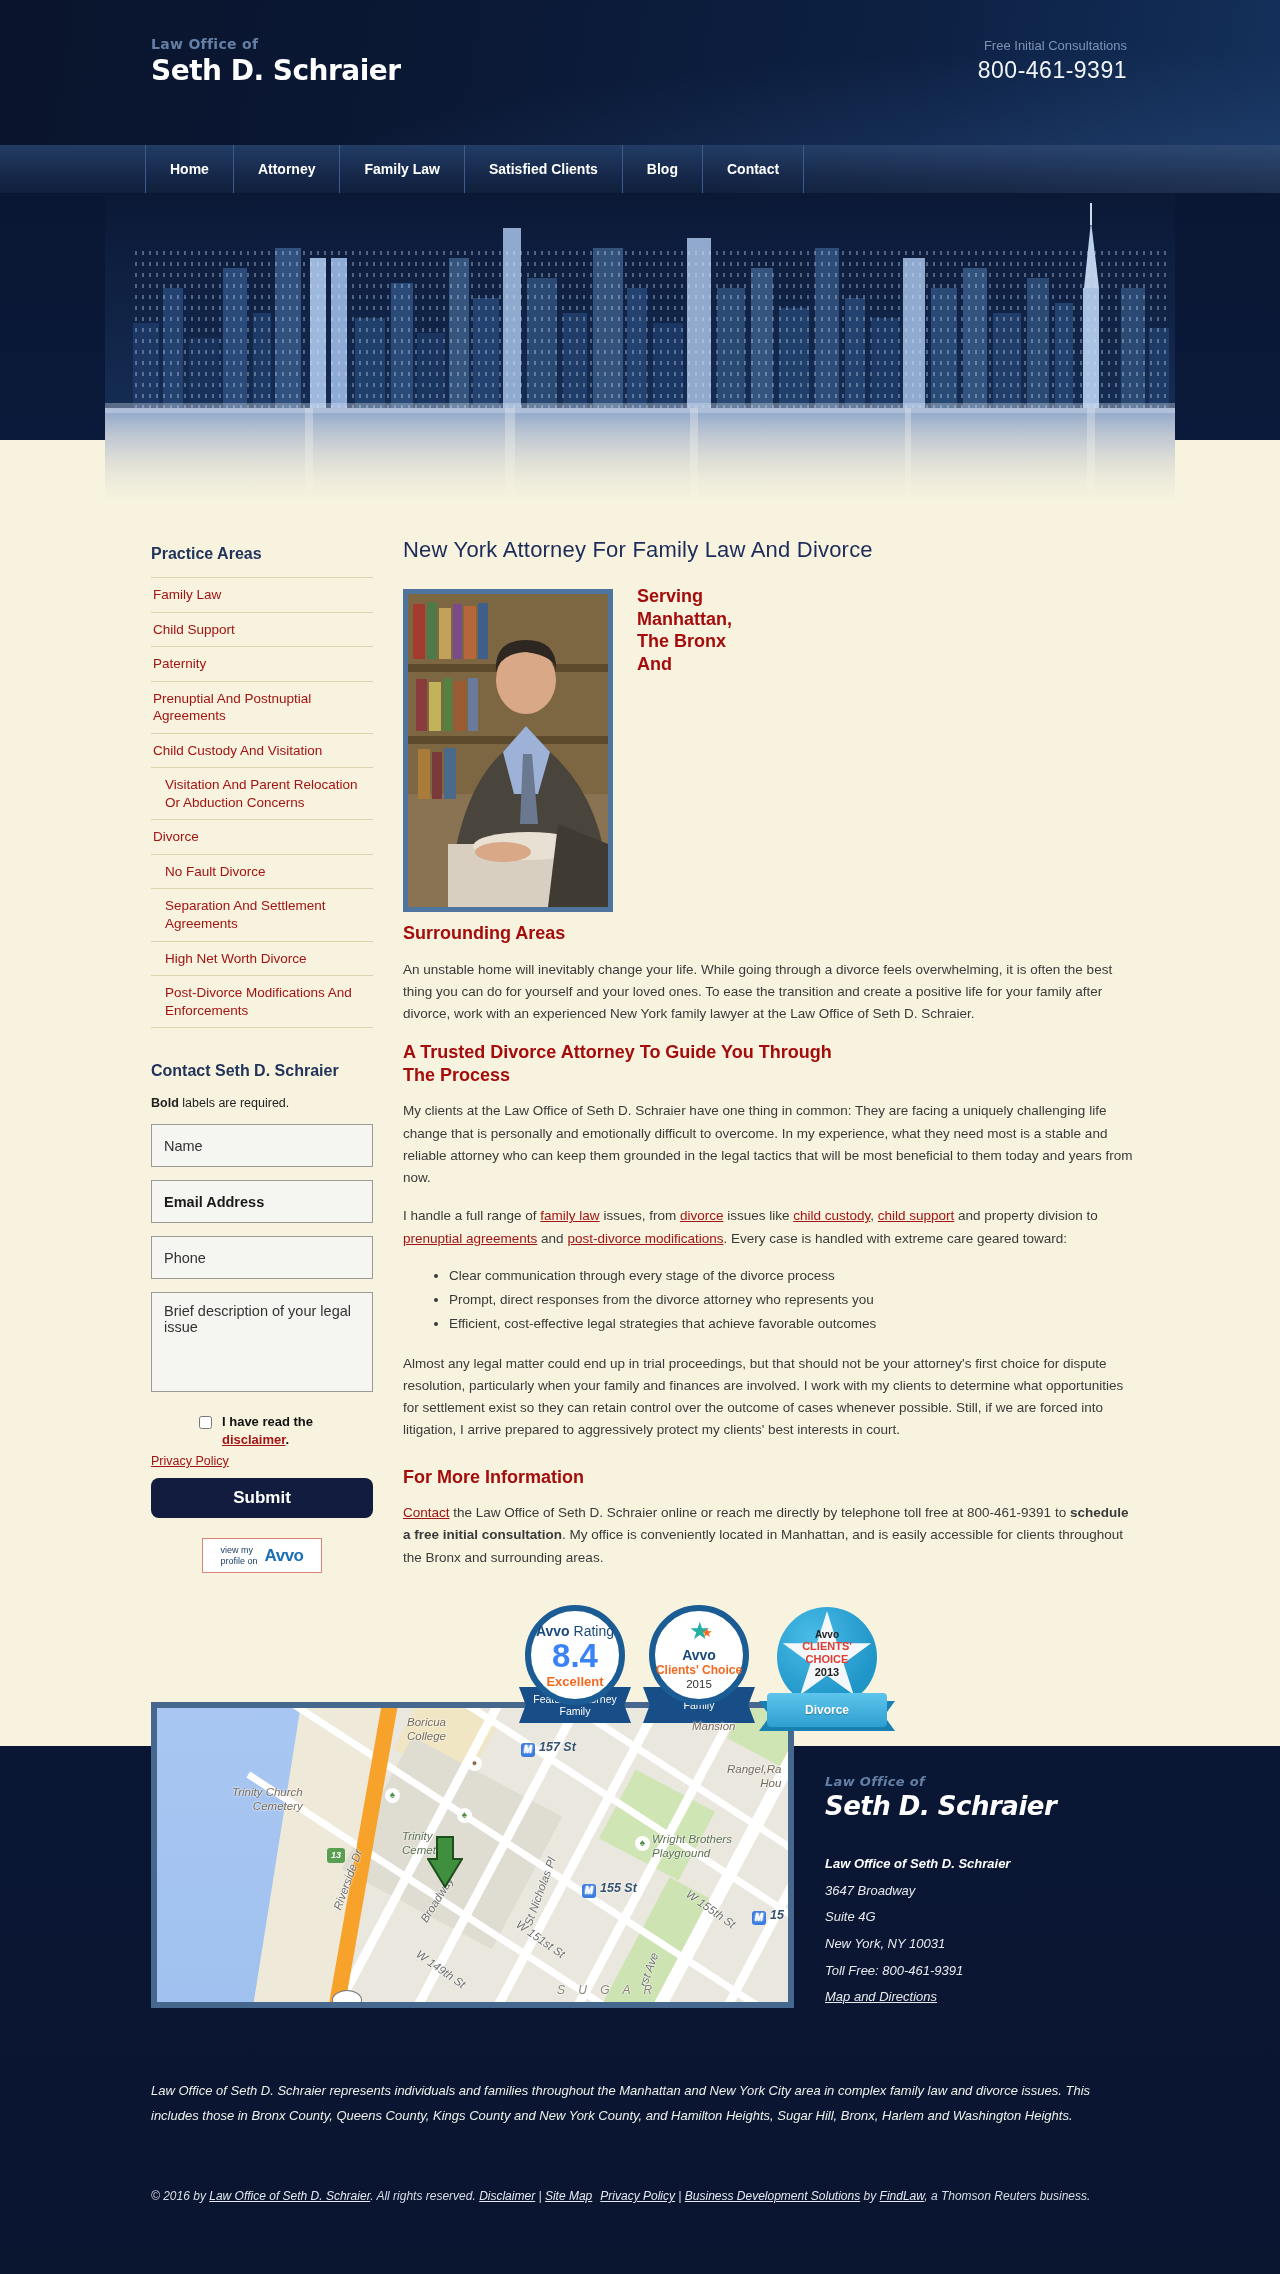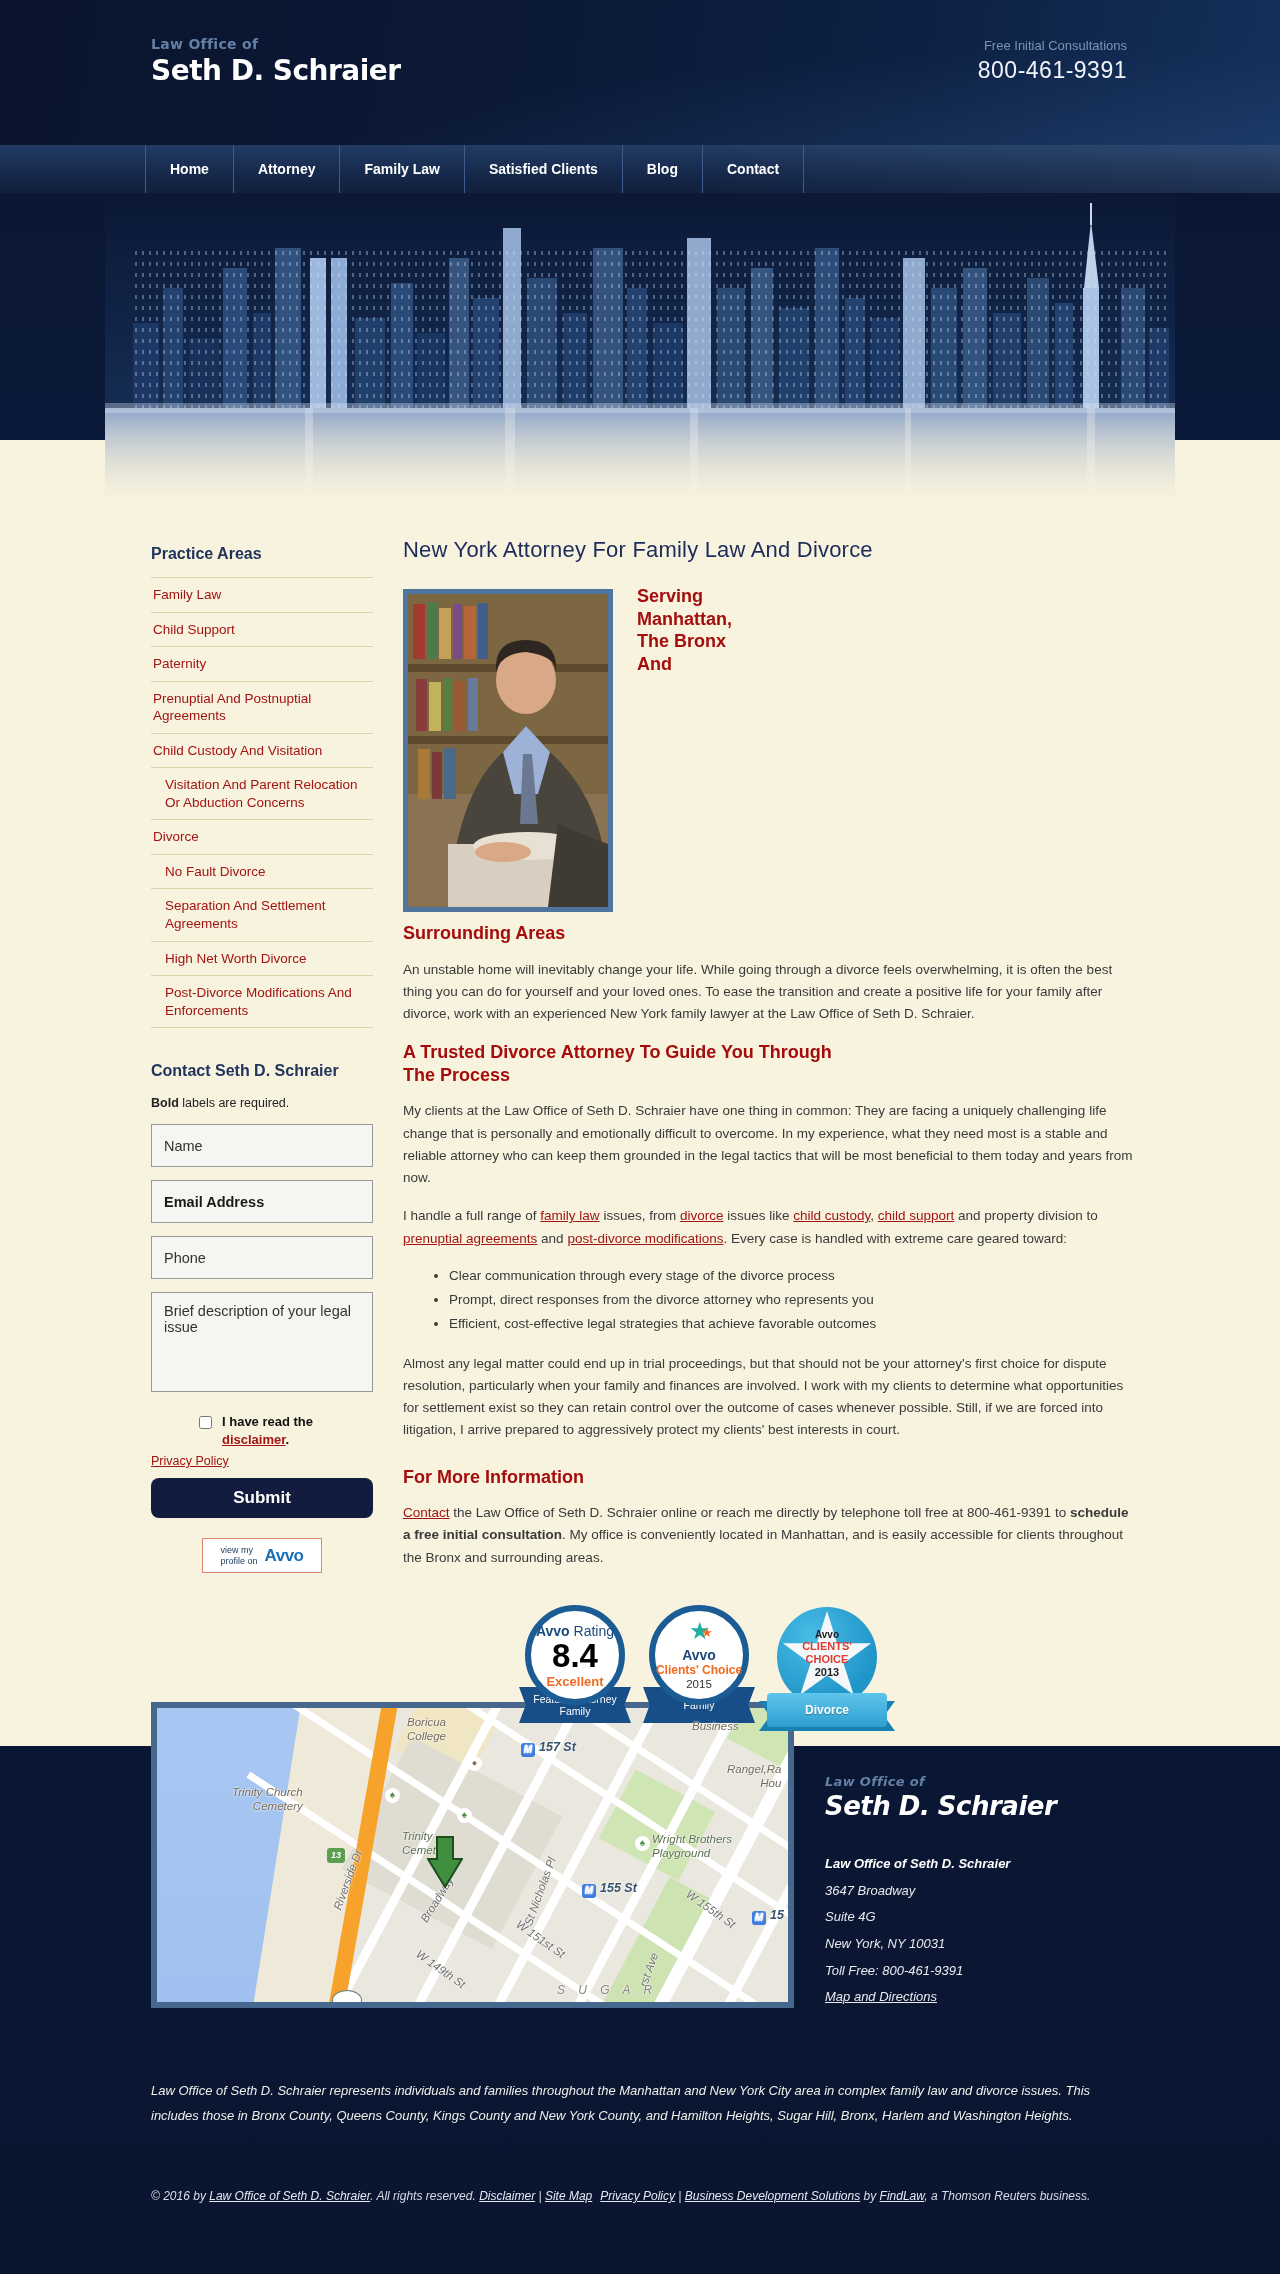--- a/index.html
+++ b/index.html
@@ -90,21 +90,21 @@
   
   .badges{ display:flex; gap:16px; margin:36px 0 0 118px; }
   .badge{ position:relative; width:108px; height:132px; }
   .badge .circle{ position:absolute; left:4px; top:0; width:100px; height:100px; border-radius:50%;
     background:#fff; border:6px solid #1c5c94; z-index:2; text-align:center; }
   .badge .ribbon{ position:absolute; left:-2px; right:-2px; bottom:14px; height:36px; background:#174e87; z-index:1;
     color:#fff; font-size:10.5px; line-height:1.15; display:flex; flex-direction:column; align-items:center; justify-content:center;
     clip-path:polygon(0 0,100% 0,94% 50%,100% 100%,0 100%,6% 50%); }
   .b1-row1{ margin-top:12px; font-size:14px; color:#1b4a7c; }
   .b1-row1 .av{ font-weight:bold; }
-  .b1-rating{ font-size:33px; font-weight:bold; color:#000000; line-height:1.05; }
+  .b1-rating{ font-size:33px; font-weight:bold; color:#3b82f6; line-height:1.05; }
   .b1-exc{ font-size:13px; font-weight:bold; color:#f26a21; }
   .b2-star{ position:relative; height:30px; margin-top:6px; }
   .b2-star .s1{ position:absolute; left:34px; top:0; font-size:24px; color:#23b0a4; }
   .b2-star .s2{ position:absolute; left:46px; top:8px; font-size:13px; color:#f26a21; }
   .b2-brand{ font-size:14px; font-weight:bold; color:#1b4a7c; }
   .b2-choice{ font-size:12px; font-weight:bold; color:#f26a21; }
   .b2-year{ font-size:11.5px; color:#333; margin-top:1px; }
   .badge3{ position:relative; width:116px; height:132px; }
   .b3-circle{ position:absolute; left:8px; top:2px; width:100px; height:100px; border-radius:50%;
     background:radial-gradient(circle at 35% 30%, #49bce6, #1f95c8 70%); z-index:2; }
@@ -458,21 +458,21 @@
         <div class="mp-ave" style="left:415px;"></div>
         <div class="mp-ave" style="left:495px;"></div>
         <div class="mp-ave" style="left:575px; width:13px;"></div>
         <div class="mp-ave" style="left:645px;"></div>
         <div class="mp-orange"></div>
         <div class="mp-oval"></div>
 
         <span class="map-label poi" style="left:250px; top:8px;">Boricua
 College</span>
         <span class="map-label station" style="left:364px; top:32px;"><span class="m-ic">M</span><span>157 St</span></span>
-        <span class="map-label poi" style="left:535px; top:12px;">Business</span>
+        <span class="map-label poi" style="left:535px; top:12px;">Mansion</span>
         <span class="map-label poi" style="left:570px; top:55px; text-align:right;">Rangel,Ra
 Hou</span>
         <span class="map-label poi" style="left:75px; top:78px; text-align:right;">Trinity Church
 Cemetery</span>
         <span class="map-label park" style="left:245px; top:122px;">Trinity
 Cemetery</span>
         <span class="map-label park" style="left:495px; top:125px;">Wright Brothers
 Playground</span>
         <span class="map-label station" style="left:425px; top:173px;"><span class="m-ic">M</span><span>155 St</span></span>
         <span class="map-label station" style="left:595px; top:200px;"><span class="m-ic">M</span><span>15</span></span>

